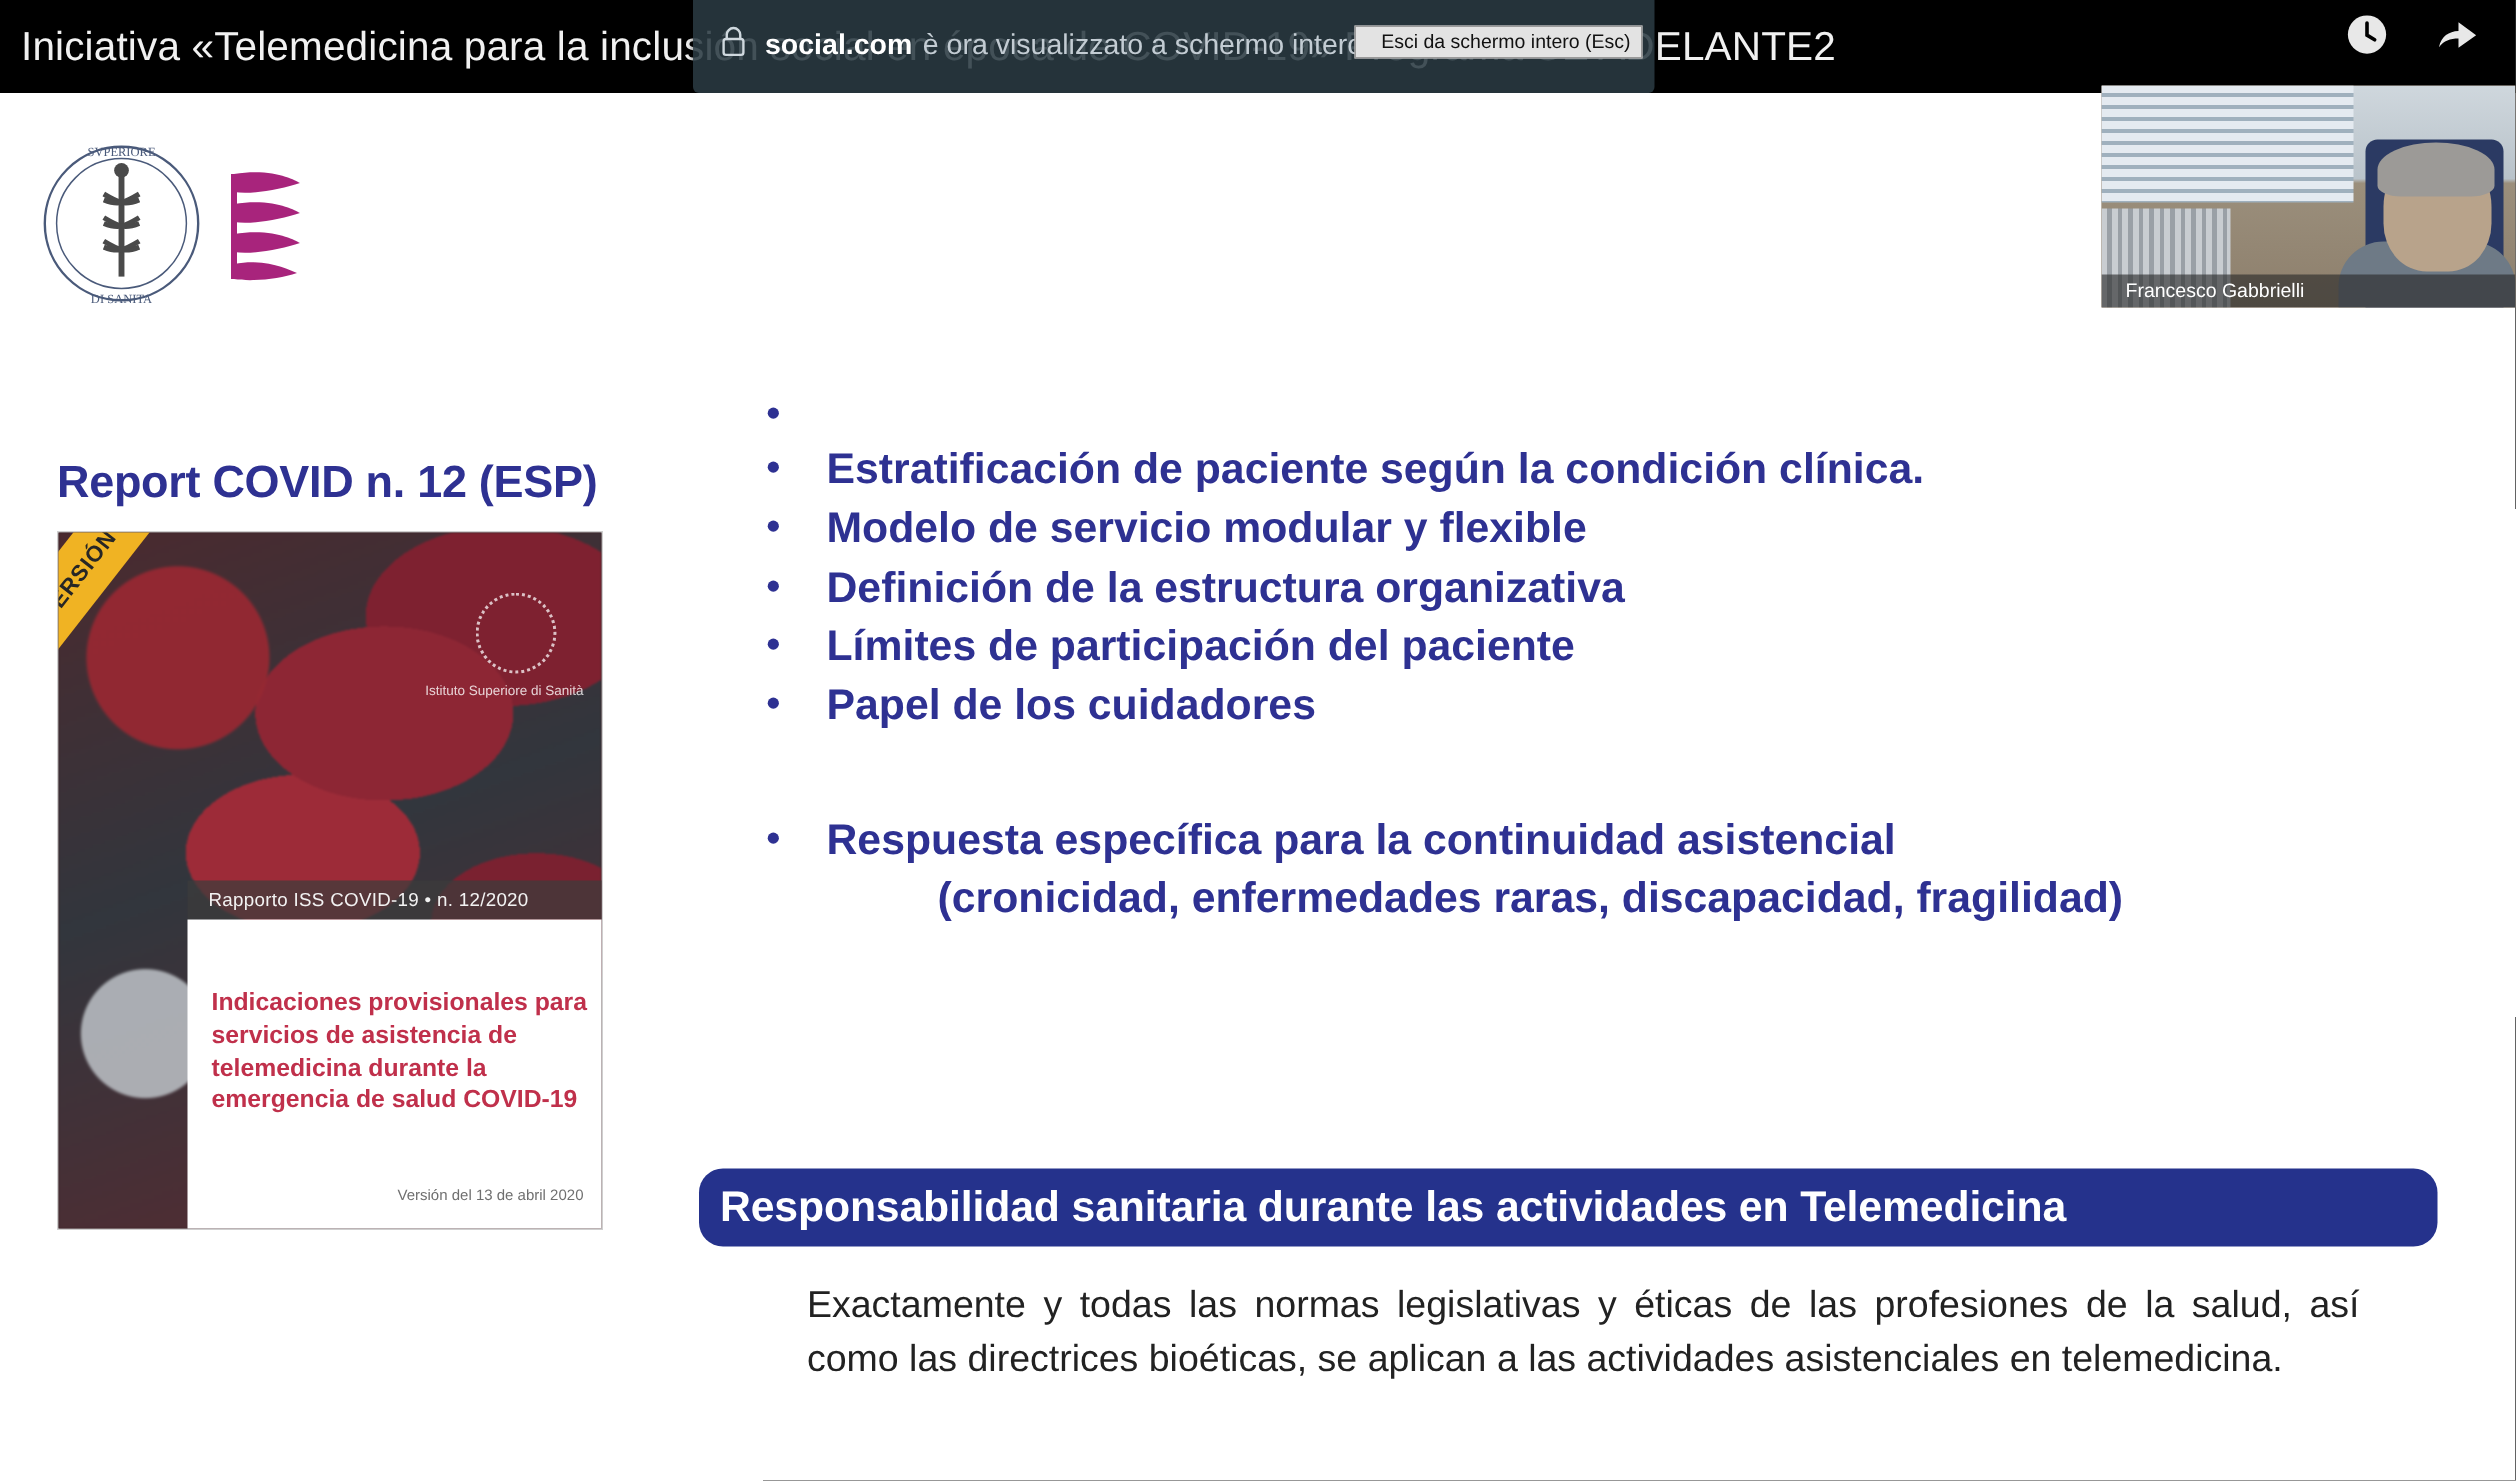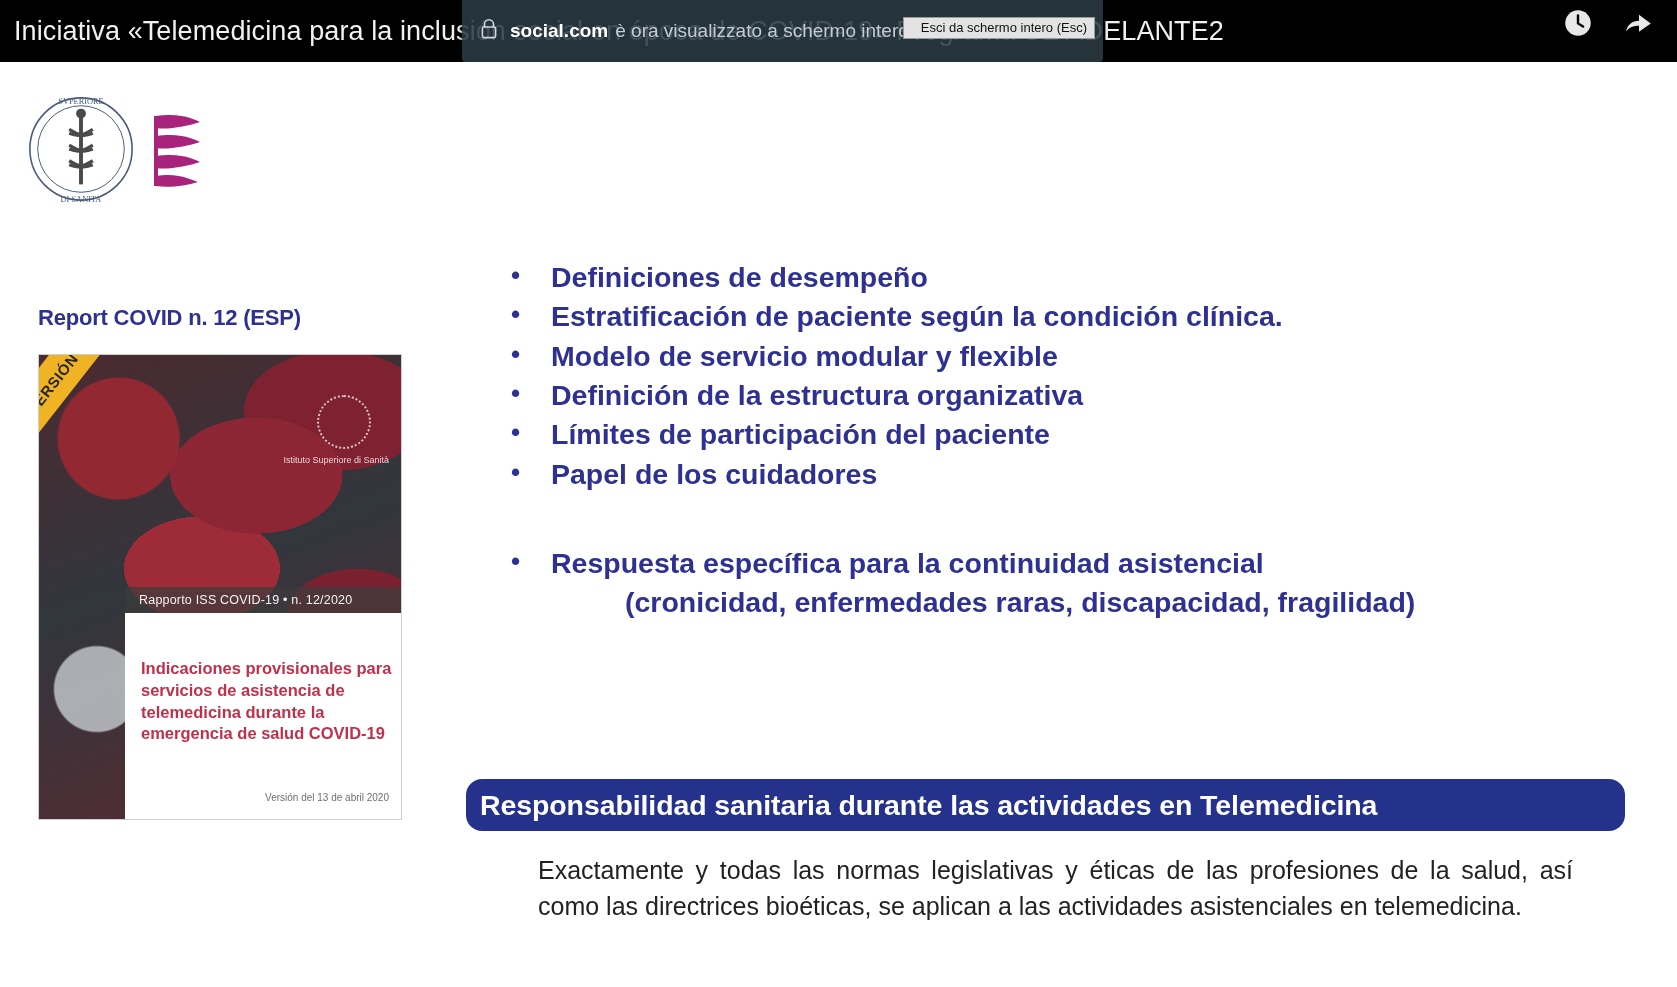--- a/index.html
+++ b/index.html
@@ -72,21 +72,21 @@
   .iss-seal { width: 118px; height: 118px; display:block; }
   .cn-mark { width: 58px; height: 78px; display: block; }
   .cn-text { margin-left: 4px; line-height: 1.0; }
   .cn-l1 { font-size: 17px; letter-spacing: 1.2px; color: #6b6b6b; font-weight: bold; }
   .cn-l2 { font-size: 23px; letter-spacing: 0.2px; color: #b22f8c; font-weight: bold; margin-top: 5px; }
   .cn-l3 { font-size: 23px; letter-spacing: 0.2px; color: #b22f8c; font-weight: bold; margin-top: 2px; }
 
   
   .report-title {
     position: absolute; left: 38px; top: 243px;
-    font-size: 22px; font-weight: bold; color: #2e3192;
+    font-size: 30px; font-weight: bold; color: #2e3192;
     letter-spacing: -0.2px;
   }
   .cover {
     position: absolute; left: 38px; top: 292px;
     width: 364px; height: 466px;
     border: 1px solid #cfcfcf;
     overflow: hidden;
     background: #3a2326;
   }
   .cover-photo {
@@ -299,21 +299,20 @@
       </div>
       <div class="cover-whitebox">
         <div class="cover-heading">Indicaciones provisionales para servicios de asistencia de telemedicina durante la emergencia de salud COVID-19</div>
         <div class="cover-version">Versión del 13 de abril 2020</div>
       </div>
     </div>
 
     <div class="bullets">
       <div class="bullet">
         <span class="dot">•</span>
-        <span>Definiciones de desempeño</span>
       </div>
       <div class="bullet">
         <span class="dot">•</span>
         <span>Estratificación de paciente según la condición clínica.</span>
       </div>
       <div class="bullet">
         <span class="dot">•</span>
         <span>Modelo de servicio modular y flexible</span>
       </div>
       <div class="bullet">
@@ -336,14 +335,24 @@
     </div>
 
     <div class="banner">
       <span>Responsabilidad sanitaria durante las actividades en Telemedicina</span>
     </div>
 
     <div class="paragraph">Exactamente y todas las normas legislativas y éticas de las profesiones de la salud, así como las directrices bioéticas, se aplican a las actividades asistenciales en telemedicina.</div>
 
   </div>
 
+  <div class="webcam">
+    <div class="cam-bg"></div>
+    <div class="cam-blinds"></div>
+    <div class="cam-radiator"></div>
+    <div class="cam-chair"></div>
+    <div class="cam-body"></div>
+    <div class="cam-head"></div>
+    <div class="cam-hair"></div>
+    <div class="cam-name">Francesco Gabbrielli</div>
+  </div>
 
 </div>
 
 </body></html>

